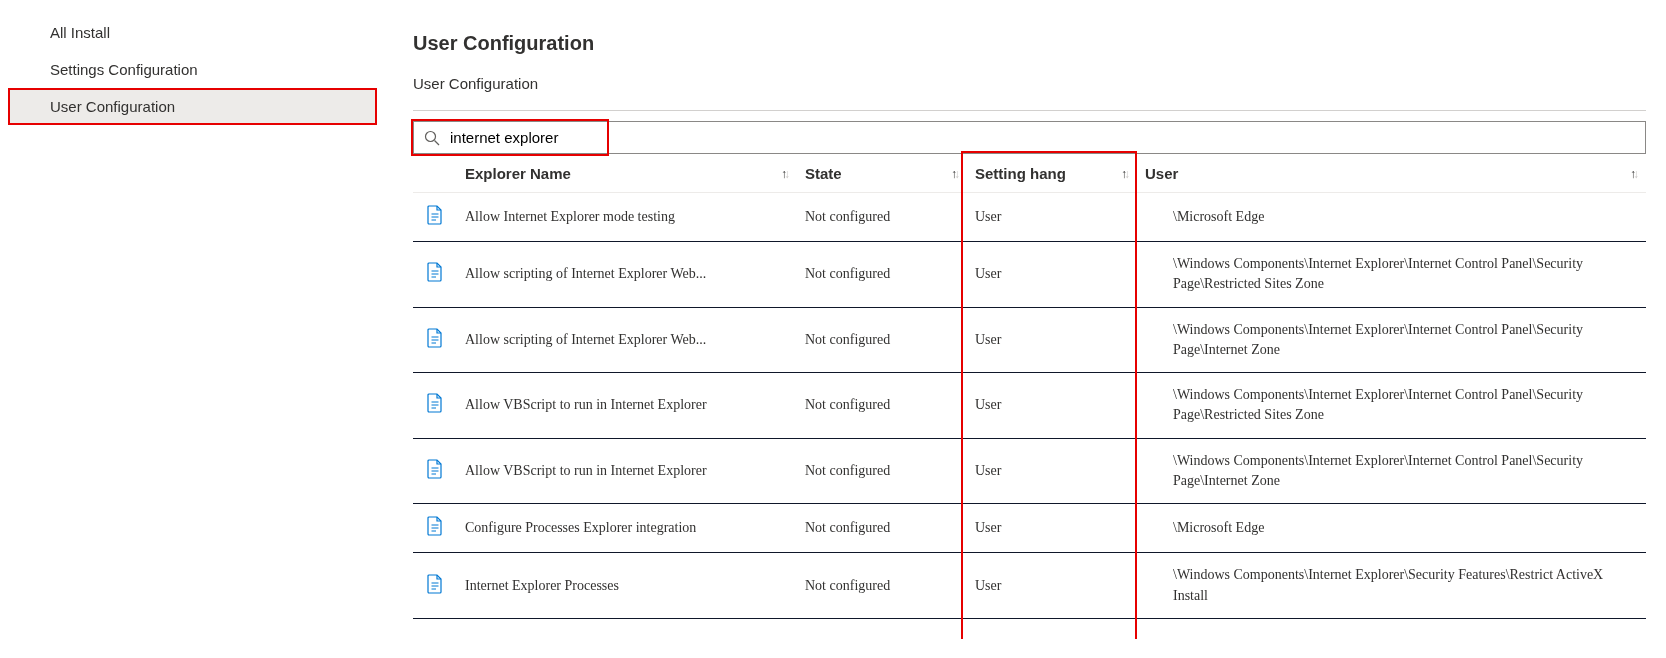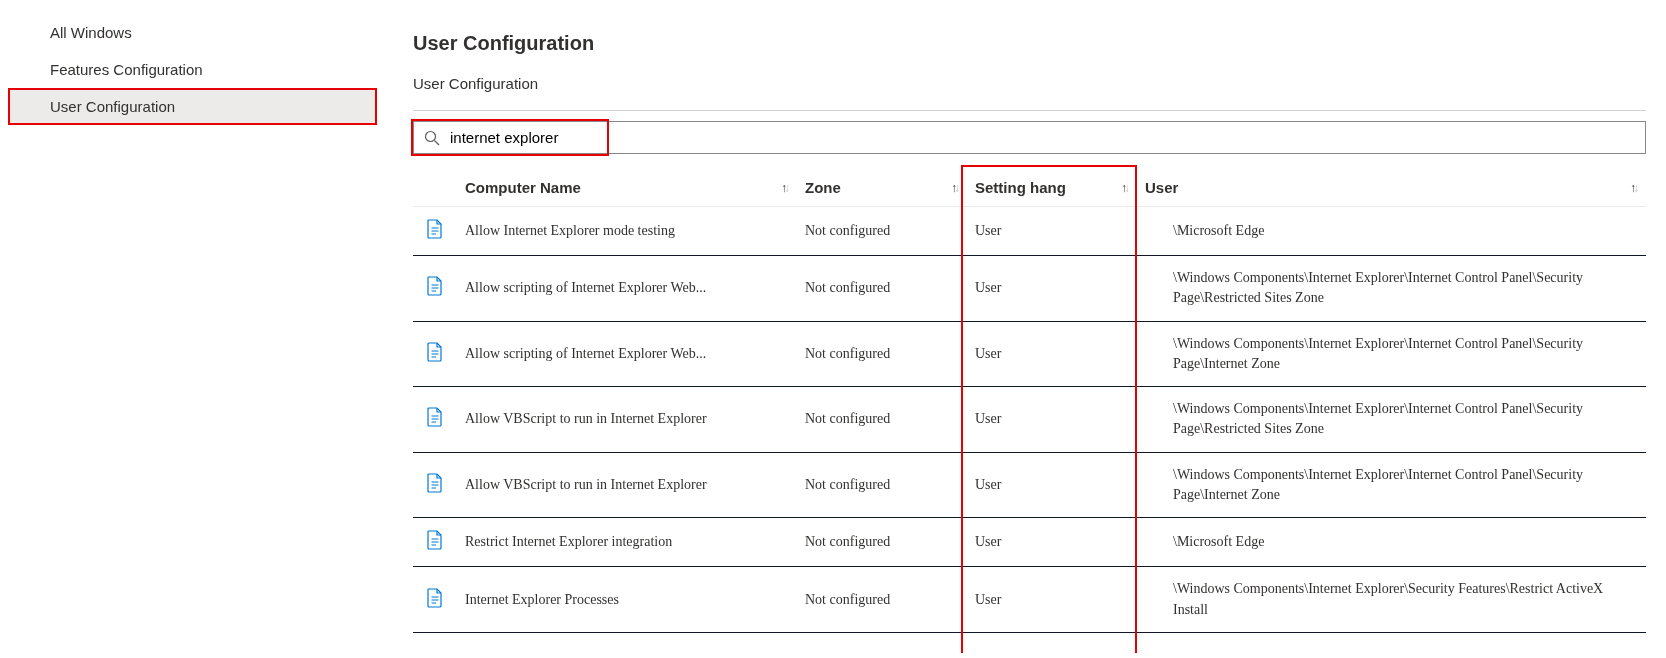--- a/index.html
+++ b/index.html
@@ -56,21 +56,21 @@
   }
   .search-input {
     border: none;
     outline: none;
     font-size: 15px;
     flex: 1;
     font-family: inherit;
   }
   .search-outer {
     position: relative;
-    margin-bottom: 15px;
+    margin-bottom: 1px;
   }
   .search-full {
     border: 1px solid #8a8886;
     display: flex;
     align-items: center;
     padding: 6px 10px;
     width: 100%;
   }
   .red-box-search {
     position: absolute;
@@ -136,24 +136,24 @@
   .table-wrap {
     position: relative;
   }
   th .th-label { display:inline-block; }
 </style>
 </head>
 <body>
 
 <div class="sidebar">
   <div class="sidebar-item">
-    <span>All Windows</span>
+    <span>All Install</span>
   </div>
   <div class="sidebar-item">
-    <span>Features Configuration</span>
+    <span>Settings Configuration</span>
   </div>
   <div class="sidebar-item active highlight">
     <span>User Configuration</span>
   </div>
 </div>
 
 <div class="main">
   <div class="page-title">User Configuration</div>
   <div class="breadcrumb">User Configuration</div>
   <hr class="divider">
@@ -175,25 +175,25 @@
         <col class="col-icon">
           <col class="col-name">
           <col class="col-state">
           <col class="col-type">
           <col class="col-path">
       </colgroup>
       <thead>
         <tr>
           <th></th>
           <th>
-            <span class="th-label">Computer Name</span>
+            <span class="th-label">Explorer Name</span>
             <span class="sort-arrows"><span class="dark">↑</span><span class="light">↓</span></span>
           </th>
           <th>
-            <span class="th-label">Zone</span>
+            <span class="th-label">State</span>
             <span class="sort-arrows"><span class="dark">↑</span><span class="light">↓</span></span>
           </th>
           <th id="th-type">
             <span class="th-label">Setting hang</span>
             <span class="sort-arrows"><span class="dark">↑</span><span class="light">↓</span></span>
           </th>
           <th>
             <span class="th-label">User</span>
             <span class="sort-arrows"><span class="dark">↑</span><span class="light">↓</span></span>
           </th>
@@ -266,21 +266,21 @@
             <td class="path-cell">\Windows Components\Internet Explorer\Internet Control Panel\Security Page\Internet Zone</td>
           </tr>
           <tr>
             <td style="text-align:center"><svg class="doc-icon" viewBox="0 0 16 20">
   <path d="M2 1 h8 l4 4 v13 a1 1 0 0 1 -1 1 h-11 a1 1 0 0 1 -1 -1 v-16 a1 1 0 0 1 1 -1 z" fill="#fff" stroke="#0078d4" stroke-width="1.2"></path>
   <path d="M10 1 v4 h4" fill="none" stroke="#0078d4" stroke-width="1.2"></path>
   <line x1="4.5" y1="9" x2="11.5" y2="9" stroke="#0078d4" stroke-width="1"></line>
   <line x1="4.5" y1="12" x2="11.5" y2="12" stroke="#0078d4" stroke-width="1"></line>
   <line x1="4.5" y1="15" x2="9" y2="15" stroke="#0078d4" stroke-width="1"></line>
 </svg></td>
-            <td>Restrict Internet Explorer integration</td>
+            <td>Configure Processes Explorer integration</td>
             <td>Not configured</td>
             <td>User</td>
             <td class="path-cell">\Microsoft Edge</td>
           </tr>
           <tr>
             <td style="text-align:center"><svg class="doc-icon" viewBox="0 0 16 20">
   <path d="M2 1 h8 l4 4 v13 a1 1 0 0 1 -1 1 h-11 a1 1 0 0 1 -1 -1 v-16 a1 1 0 0 1 1 -1 z" fill="#fff" stroke="#0078d4" stroke-width="1.2"></path>
   <path d="M10 1 v4 h4" fill="none" stroke="#0078d4" stroke-width="1.2"></path>
   <line x1="4.5" y1="9" x2="11.5" y2="9" stroke="#0078d4" stroke-width="1"></line>
   <line x1="4.5" y1="12" x2="11.5" y2="12" stroke="#0078d4" stroke-width="1"></line>

